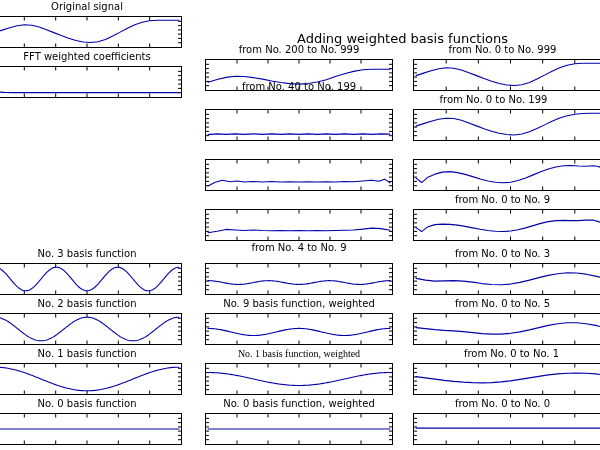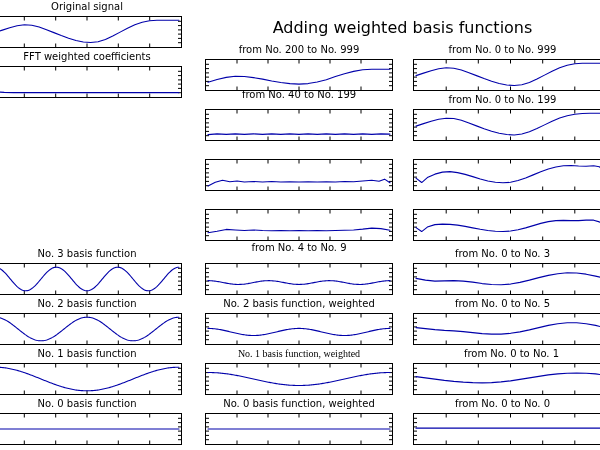--- a/index.html
+++ b/index.html
@@ -12,23 +12,24 @@
     width: 600px;
     height: 450px;
     background: #ffffff;
     overflow: hidden;
     font-family: "DejaVu Sans", sans-serif;
   }
   .fig-title {
     position: absolute;
     text-align: center;
     color: #000000;
-    font-size: 16px;
+    font-size: 13px;
     font-family: "DejaVu Sans", sans-serif;
     white-space: nowrap;
+    margin-top: 13px;
   }
   .panel {
     position: absolute;
     box-sizing: border-box;
     background: #ffffff;
     border: 1px solid #000000;
     overflow: hidden;
   }
   .panel svg {
     display: block;
@@ -264,21 +265,21 @@
           <line class="tick" x1="0" y1="17.1" x2="3" y2="17.1"></line>
           <line class="tick" x1="186" y1="17.1" x2="183" y2="17.1"></line>
           <line class="tick" x1="0" y1="21.4" x2="3" y2="21.4"></line>
           <line class="tick" x1="186" y1="21.4" x2="183" y2="21.4"></line>
           <line class="tick" x1="0" y1="25.7" x2="3" y2="25.7"></line>
           <line class="tick" x1="186" y1="25.7" x2="183" y2="25.7"></line>
         </g>
         <path class="trace" vector-effect="non-scaling-stroke" d="M2.00 22.28L11.10 19.42L20.20 17.34L29.30 16.30L38.40 16.56L47.50 17.60L56.60 19.16L65.70 20.98L74.80 22.54L83.90 23.58L93.00 24.10L102.10 23.58L111.20 22.02L120.30 19.68L129.40 16.56L138.50 13.70L147.60 11.36L156.70 9.80L165.80 9.28L174.90 9.28L184.00 9.28"></path>
       </svg>
     </div>
-    <div class="ax-title" style="left: 205px; top: 89px; width: 188px;">from No. 40 to No. 199</div>
+    <div class="ax-title" style="left: 205px; top: 81px; width: 188px;">from No. 40 to No. 199</div>
     <div class="panel" style="left: 205px; top: 109px; width: 188px; height: 32px;">
       <svg viewBox="0 0 186 30" preserveAspectRatio="none">
         <g>
           <line class="tick" x1="31.0" y1="0" x2="31.0" y2="3.5"></line>
           <line class="tick" x1="31.0" y1="30" x2="31.0" y2="26.5"></line>
           <line class="tick" x1="62.0" y1="0" x2="62.0" y2="3.5"></line>
           <line class="tick" x1="62.0" y1="30" x2="62.0" y2="26.5"></line>
           <line class="tick" x1="93.0" y1="0" x2="93.0" y2="3.5"></line>
           <line class="tick" x1="93.0" y1="30" x2="93.0" y2="26.5"></line>
           <line class="tick" x1="124.0" y1="0" x2="124.0" y2="3.5"></line>
@@ -382,21 +383,21 @@
           <line class="tick" x1="0" y1="17.1" x2="3" y2="17.1"></line>
           <line class="tick" x1="186" y1="17.1" x2="183" y2="17.1"></line>
           <line class="tick" x1="0" y1="21.4" x2="3" y2="21.4"></line>
           <line class="tick" x1="186" y1="21.4" x2="183" y2="21.4"></line>
           <line class="tick" x1="0" y1="25.7" x2="3" y2="25.7"></line>
           <line class="tick" x1="186" y1="25.7" x2="183" y2="25.7"></line>
         </g>
         <path class="trace" vector-effect="non-scaling-stroke" d="M2.00 16.65L3.14 16.67L4.28 16.71L5.41 16.77L6.55 16.86L7.69 16.97L8.82 17.11L9.96 17.26L11.10 17.43L12.24 17.62L13.38 17.82L14.51 18.03L15.65 18.25L16.79 18.47L17.92 18.69L19.06 18.91L20.20 19.13L21.34 19.34L22.48 19.53L23.61 19.72L24.75 19.88L25.89 20.03L27.03 20.16L28.16 20.26L29.30 20.34L30.44 20.40L31.57 20.43L32.71 20.43L33.85 20.41L34.99 20.37L36.13 20.29L37.26 20.20L38.40 20.08L39.54 19.93L40.67 19.77L41.81 19.60L42.95 19.40L44.09 19.20L45.23 18.99L46.36 18.77L47.50 18.55L48.64 18.32L49.77 18.10L50.91 17.89L52.05 17.69L53.19 17.49L54.32 17.32L55.46 17.16L56.60 17.02L57.74 16.90L58.88 16.80L60.01 16.73L61.15 16.68L62.29 16.66L63.43 16.66L64.56 16.69L65.70 16.75L66.84 16.83L67.97 16.93L69.11 17.06L70.25 17.21L71.39 17.37L72.53 17.56L73.66 17.75L74.80 17.96L75.94 18.18L77.08 18.40L78.21 18.62L79.35 18.84L80.49 19.06L81.63 19.27L82.76 19.47L83.90 19.66L85.04 19.83L86.17 19.98L87.31 20.12L88.45 20.23L89.59 20.32L90.72 20.38L91.86 20.42L93.00 20.44L94.14 20.42L95.27 20.38L96.41 20.32L97.55 20.23L98.69 20.12L99.83 19.98L100.96 19.83L102.10 19.66L103.24 19.47L104.38 19.27L105.51 19.06L106.65 18.84L107.79 18.62L108.92 18.40L110.06 18.18L111.20 17.96L112.34 17.75L113.48 17.56L114.61 17.37L115.75 17.21L116.89 17.06L118.02 16.93L119.16 16.83L120.30 16.75L121.44 16.69L122.58 16.66L123.71 16.66L124.85 16.68L125.99 16.73L127.13 16.80L128.26 16.90L129.40 17.02L130.54 17.16L131.68 17.32L132.81 17.49L133.95 17.69L135.09 17.89L136.22 18.10L137.36 18.32L138.50 18.55L139.64 18.77L140.78 18.99L141.91 19.20L143.05 19.40L144.19 19.60L145.32 19.77L146.46 19.93L147.60 20.08L148.74 20.20L149.88 20.29L151.01 20.37L152.15 20.41L153.29 20.43L154.43 20.43L155.56 20.40L156.70 20.34L157.84 20.26L158.97 20.16L160.11 20.03L161.25 19.88L162.39 19.72L163.53 19.53L164.66 19.34L165.80 19.13L166.94 18.91L168.07 18.69L169.21 18.47L170.35 18.25L171.49 18.03L172.63 17.82L173.76 17.62L174.90 17.43L176.04 17.26L177.18 17.11L178.31 16.97L179.45 16.86L180.59 16.77L181.72 16.71L182.86 16.67L184.00 16.65"></path>
       </svg>
     </div>
-    <div class="ax-title" style="left: 205px; top: 298px; width: 188px;">No. 2 basis function, weighted</div>
+    <div class="ax-title" style="left: 205px; top: 298px; width: 188px;">No. 9 basis function, weighted</div>
     <div class="panel" style="left: 205px; top: 313px; width: 188px; height: 32px;">
       <svg viewBox="0 0 186 30" preserveAspectRatio="none">
         <g>
           <line class="tick" x1="31.0" y1="0" x2="31.0" y2="3.5"></line>
           <line class="tick" x1="31.0" y1="30" x2="31.0" y2="26.5"></line>
           <line class="tick" x1="62.0" y1="0" x2="62.0" y2="3.5"></line>
           <line class="tick" x1="62.0" y1="30" x2="62.0" y2="26.5"></line>
           <line class="tick" x1="93.0" y1="0" x2="93.0" y2="3.5"></line>
           <line class="tick" x1="93.0" y1="30" x2="93.0" y2="26.5"></line>
           <line class="tick" x1="124.0" y1="0" x2="124.0" y2="3.5"></line>
@@ -502,21 +503,21 @@
           <line class="tick" x1="0" y1="17.1" x2="3" y2="17.1"></line>
           <line class="tick" x1="193" y1="17.1" x2="190" y2="17.1"></line>
           <line class="tick" x1="0" y1="21.4" x2="3" y2="21.4"></line>
           <line class="tick" x1="193" y1="21.4" x2="190" y2="21.4"></line>
           <line class="tick" x1="0" y1="25.7" x2="3" y2="25.7"></line>
           <line class="tick" x1="193" y1="25.7" x2="190" y2="25.7"></line>
         </g>
         <path class="trace" vector-effect="non-scaling-stroke" d="M2.00 15.62L9.56 13.14L17.12 10.67L24.68 8.69L32.24 7.70L39.80 8.19L47.36 9.92L54.92 12.65L62.48 15.62L70.04 18.59L77.60 21.31L85.16 23.54L92.72 25.03L100.28 25.52L107.84 24.78L115.40 22.55L122.96 19.09L130.52 15.12L138.08 11.16L145.64 7.70L153.20 5.22L160.76 3.73L168.32 3.24L175.88 3.24L183.44 3.24L191.00 3.24"></path>
       </svg>
     </div>
-    <div class="ax-title" style="left: 405px; top: 94px; width: 195px;">from No. 0 to No. 199</div>
+    <div class="ax-title" style="left: 396px; top: 94px; width: 195px;">from No. 0 to No. 199</div>
     <div class="panel" style="left: 413px; top: 109px; width: 195px; height: 32px;">
       <svg viewBox="0 0 193 30" preserveAspectRatio="none">
         <g>
           <line class="tick" x1="32.2" y1="0" x2="32.2" y2="3.5"></line>
           <line class="tick" x1="32.2" y1="30" x2="32.2" y2="26.5"></line>
           <line class="tick" x1="64.3" y1="0" x2="64.3" y2="3.5"></line>
           <line class="tick" x1="64.3" y1="30" x2="64.3" y2="26.5"></line>
           <line class="tick" x1="96.5" y1="0" x2="96.5" y2="3.5"></line>
           <line class="tick" x1="96.5" y1="30" x2="96.5" y2="26.5"></line>
           <line class="tick" x1="128.7" y1="0" x2="128.7" y2="3.5"></line>
@@ -561,20 +562,21 @@
           <line class="tick" x1="0" y1="17.1" x2="3" y2="17.1"></line>
           <line class="tick" x1="193" y1="17.1" x2="190" y2="17.1"></line>
           <line class="tick" x1="0" y1="21.4" x2="3" y2="21.4"></line>
           <line class="tick" x1="193" y1="21.4" x2="190" y2="21.4"></line>
           <line class="tick" x1="0" y1="25.7" x2="3" y2="25.7"></line>
           <line class="tick" x1="193" y1="25.7" x2="190" y2="25.7"></line>
         </g>
         <path class="trace" vector-effect="non-scaling-stroke" d="M2.00 18.10L7.67 22.55L13.34 17.60L20.90 14.13L28.46 12.15L36.02 11.66L43.58 12.65L51.14 14.38L58.70 16.61L66.26 19.09L73.82 21.07L81.38 22.30L88.94 22.80L96.50 22.30L104.06 20.57L111.62 18.10L119.18 14.88L126.74 11.66L134.30 8.93L141.86 6.95L149.42 5.71L156.98 5.47L164.54 5.96L172.10 6.21L179.66 5.71L185.33 6.70L191.00 13.14"></path>
       </svg>
     </div>
+    <div class="ax-title" style="left: 405px; top: 194px; width: 195px;">from No. 0 to No. 9</div>
     <div class="panel" style="left: 413px; top: 209px; width: 195px; height: 32px;">
       <svg viewBox="0 0 193 30" preserveAspectRatio="none">
         <g>
           <line class="tick" x1="32.2" y1="0" x2="32.2" y2="3.5"></line>
           <line class="tick" x1="32.2" y1="30" x2="32.2" y2="26.5"></line>
           <line class="tick" x1="64.3" y1="0" x2="64.3" y2="3.5"></line>
           <line class="tick" x1="64.3" y1="30" x2="64.3" y2="26.5"></line>
           <line class="tick" x1="96.5" y1="0" x2="96.5" y2="3.5"></line>
           <line class="tick" x1="96.5" y1="30" x2="96.5" y2="26.5"></line>
           <line class="tick" x1="128.7" y1="0" x2="128.7" y2="3.5"></line>

